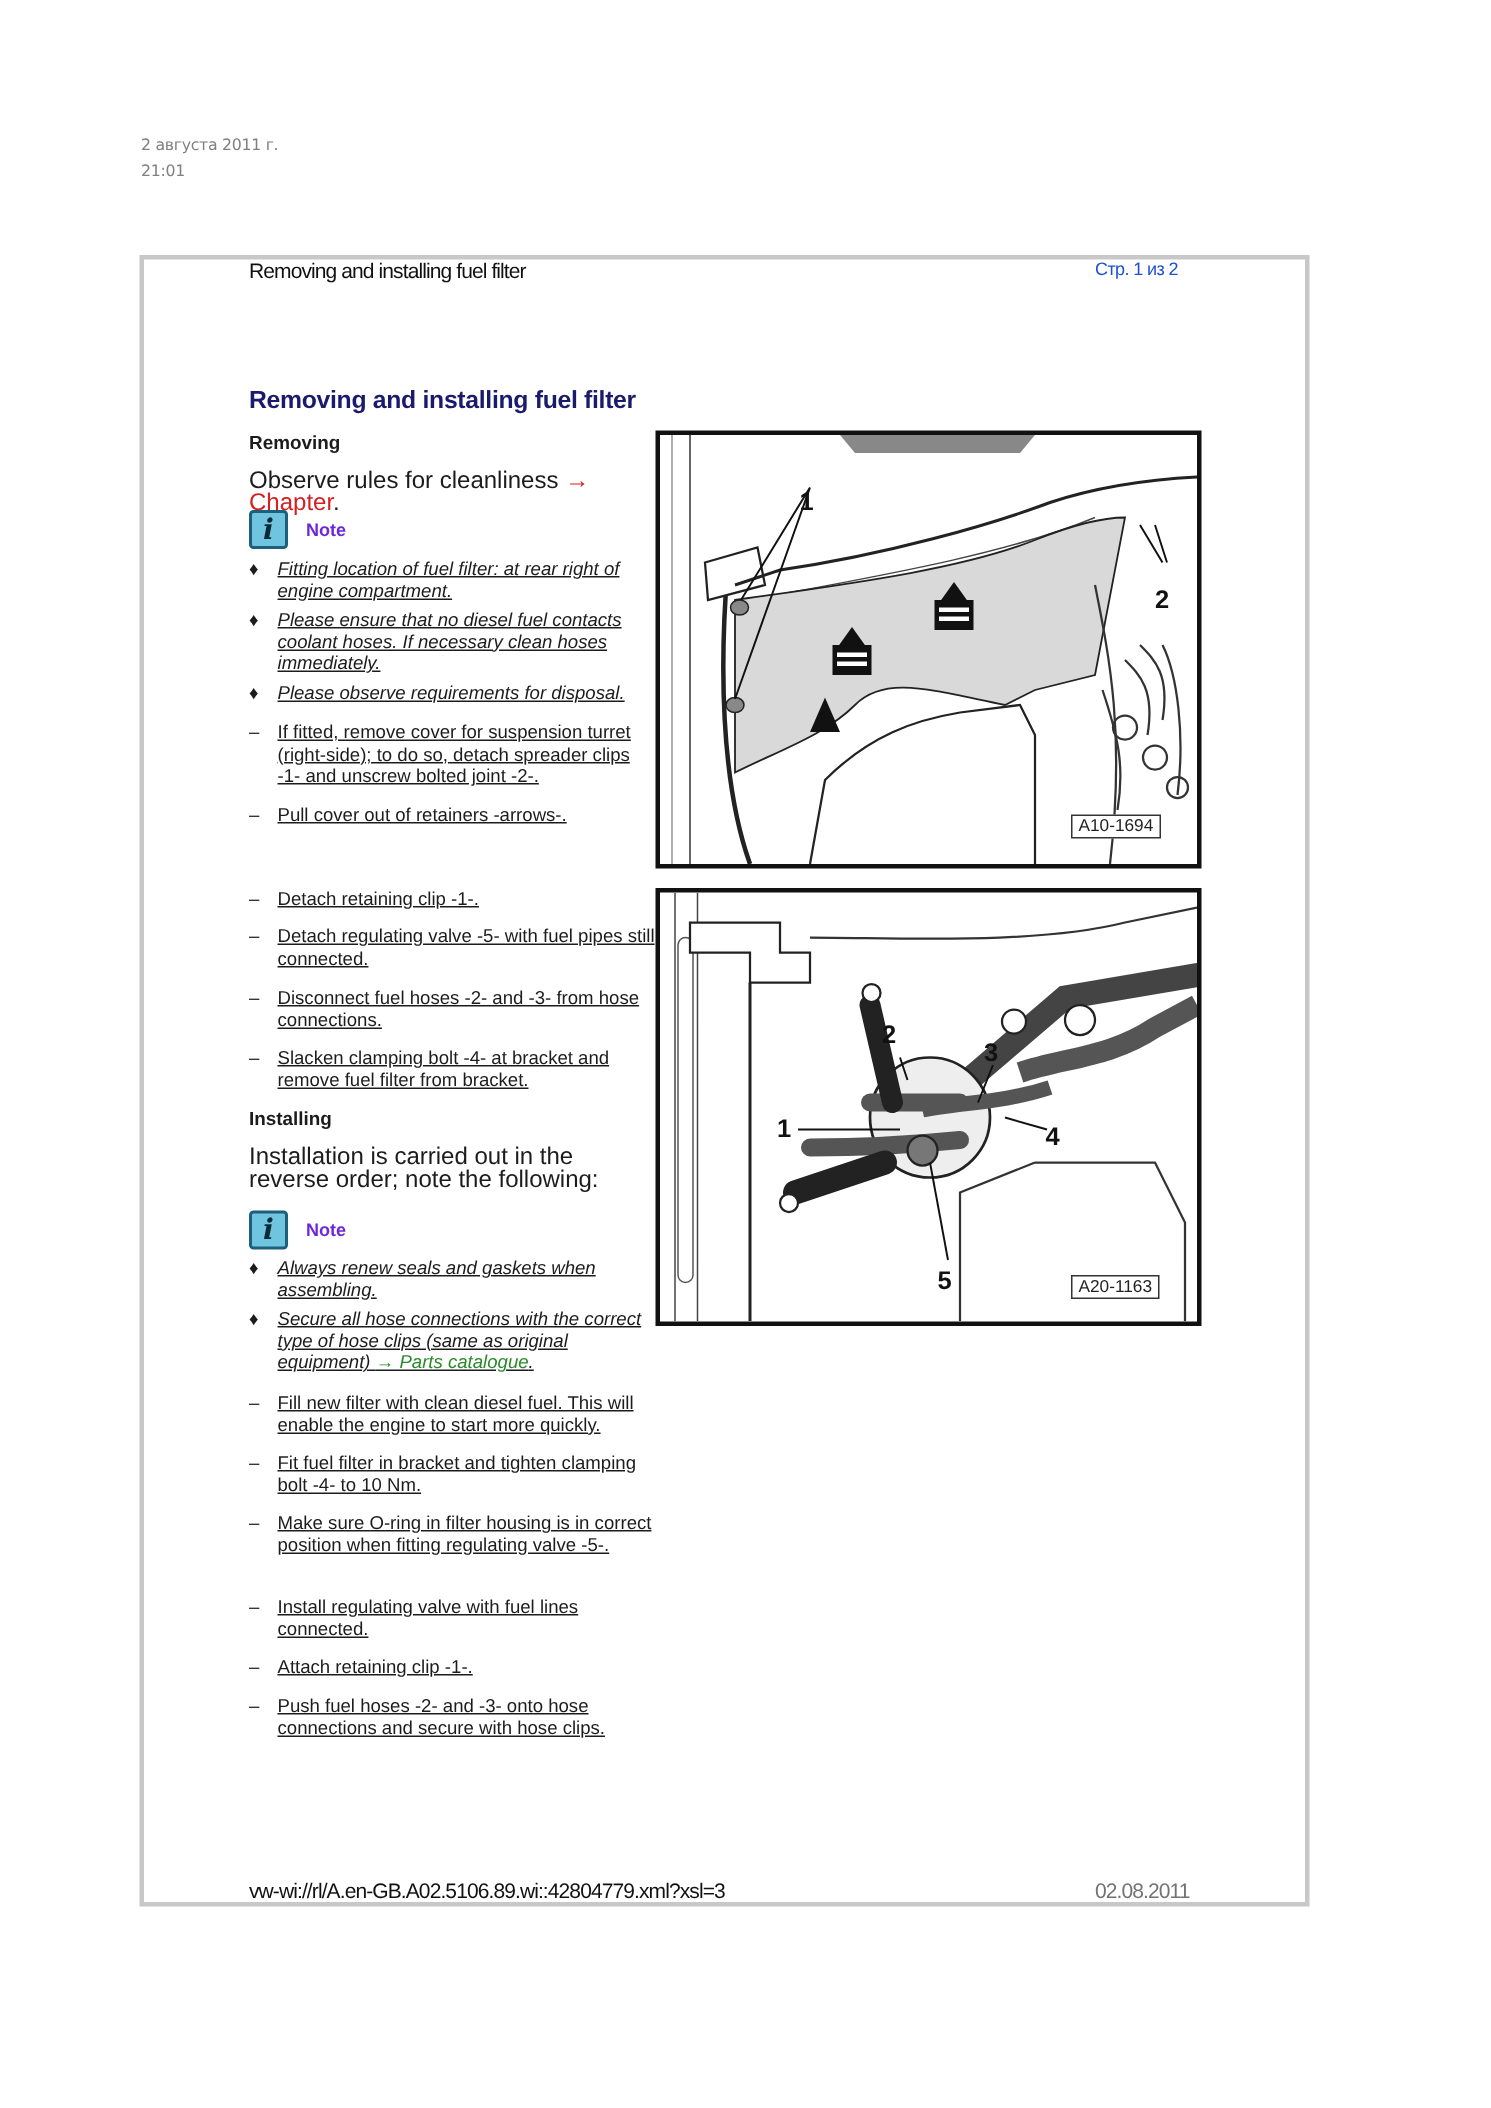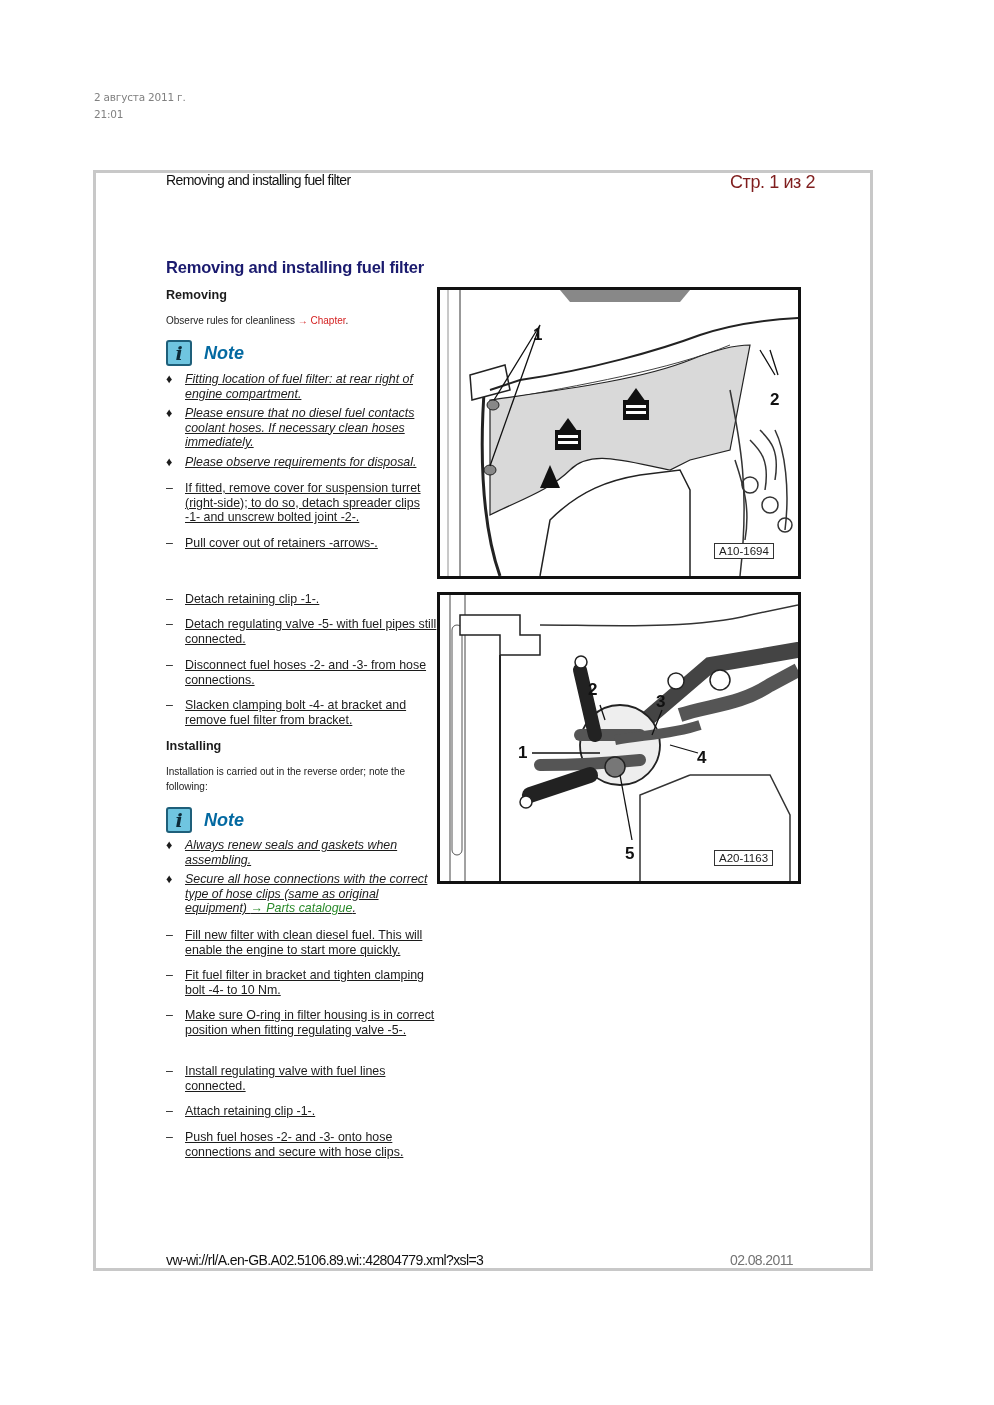--- a/index.html
+++ b/index.html
@@ -3,33 +3,33 @@
 <meta charset="utf-8">
 <style>
   html, body { margin: 0; padding: 0; background: #ffffff; }
   body { width: 994px; height: 1405px; position: relative; overflow: hidden; font-family: "Liberation Sans", sans-serif; color: #000; }
 
   .note-meta { position: absolute; left: 94px; top: 89px; font-family: "DejaVu Sans", sans-serif; font-size: 10.5px; color: #808080; line-height: 17px; letter-spacing: -0.2px; }
 
   .page-frame { position: absolute; left: 93px; top: 170px; width: 774px; height: 1095px; border: 3px solid #c8c8c8; background: #fff; }
 
   .hdr-title { position: absolute; left: 166px; top: 172px; font-size: 14px; letter-spacing: -0.6px; color: #111; }
-  .hdr-page { position: absolute; left: 730px; top: 172px; font-size: 18px; letter-spacing: -0.4px; color: #7f1d1d; }
+  .hdr-page { position: absolute; left: 730px; top: 172px; font-size: 12px; letter-spacing: -0.4px; color: #1d4ed8; }
 
   .doc-title { position: absolute; left: 166px; top: 258px; font-size: 16.5px; font-weight: bold; color: #1a1a6e; letter-spacing: -0.2px; }
 
-  .col-text { position: absolute; left: 166px; width: 272px; font-size: 10px; line-height: 14.6px; color: #1c1c1c; }
+  .col-text { position: absolute; left: 166px; width: 272px; font-size: 16px; line-height: 14.6px; color: #1c1c1c; }
   .section-h { font-weight: bold; font-size: 12.6px; }
   .link-red { color: #d42020; }
   .link-green { color: #2a8a2a; text-align: center; }
 
   .note-row { position: absolute; left: 166px; display: flex; align-items: center; }
   .info-icon { width: 26px; height: 26px; box-sizing: border-box; border: 2px solid #1e5f7a; border-radius: 3px; background: #6fc5e0; display: flex; align-items: center; justify-content: center; }
   .info-icon span { font-family: "DejaVu Serif", serif; font-weight: bold; font-style: italic; font-size: 19px; color: #0b2a38; line-height: 1; }
-  .note-label { margin-left: 12px; font-weight: bold; font-style: italic; font-size: 18px; color: #0369a1; }
+  .note-label { margin-left: 12px; font-weight: bold; font-size: 12px; color: #6d28d9; }
 
   .item { position: absolute; left: 166px; width: 272px; font-size: 12.4px; line-height: 14.6px; color: #1c1c1c; display: flex; }
   .item .mark { width: 19px; flex: none; }
   .item .txt { flex: 1; text-decoration: underline; }
   .item.italic .txt { font-style: italic; }
 
   .figure { position: absolute; border: 3px solid #111; background: #fff; box-sizing: border-box; overflow: hidden; }
   .figure svg { display: block; }
   .fig-code { position: absolute; border: 1.5px solid #333; background: #fff; font-size: 11.5px; padding: 1px 4px; color: #222; }
 

